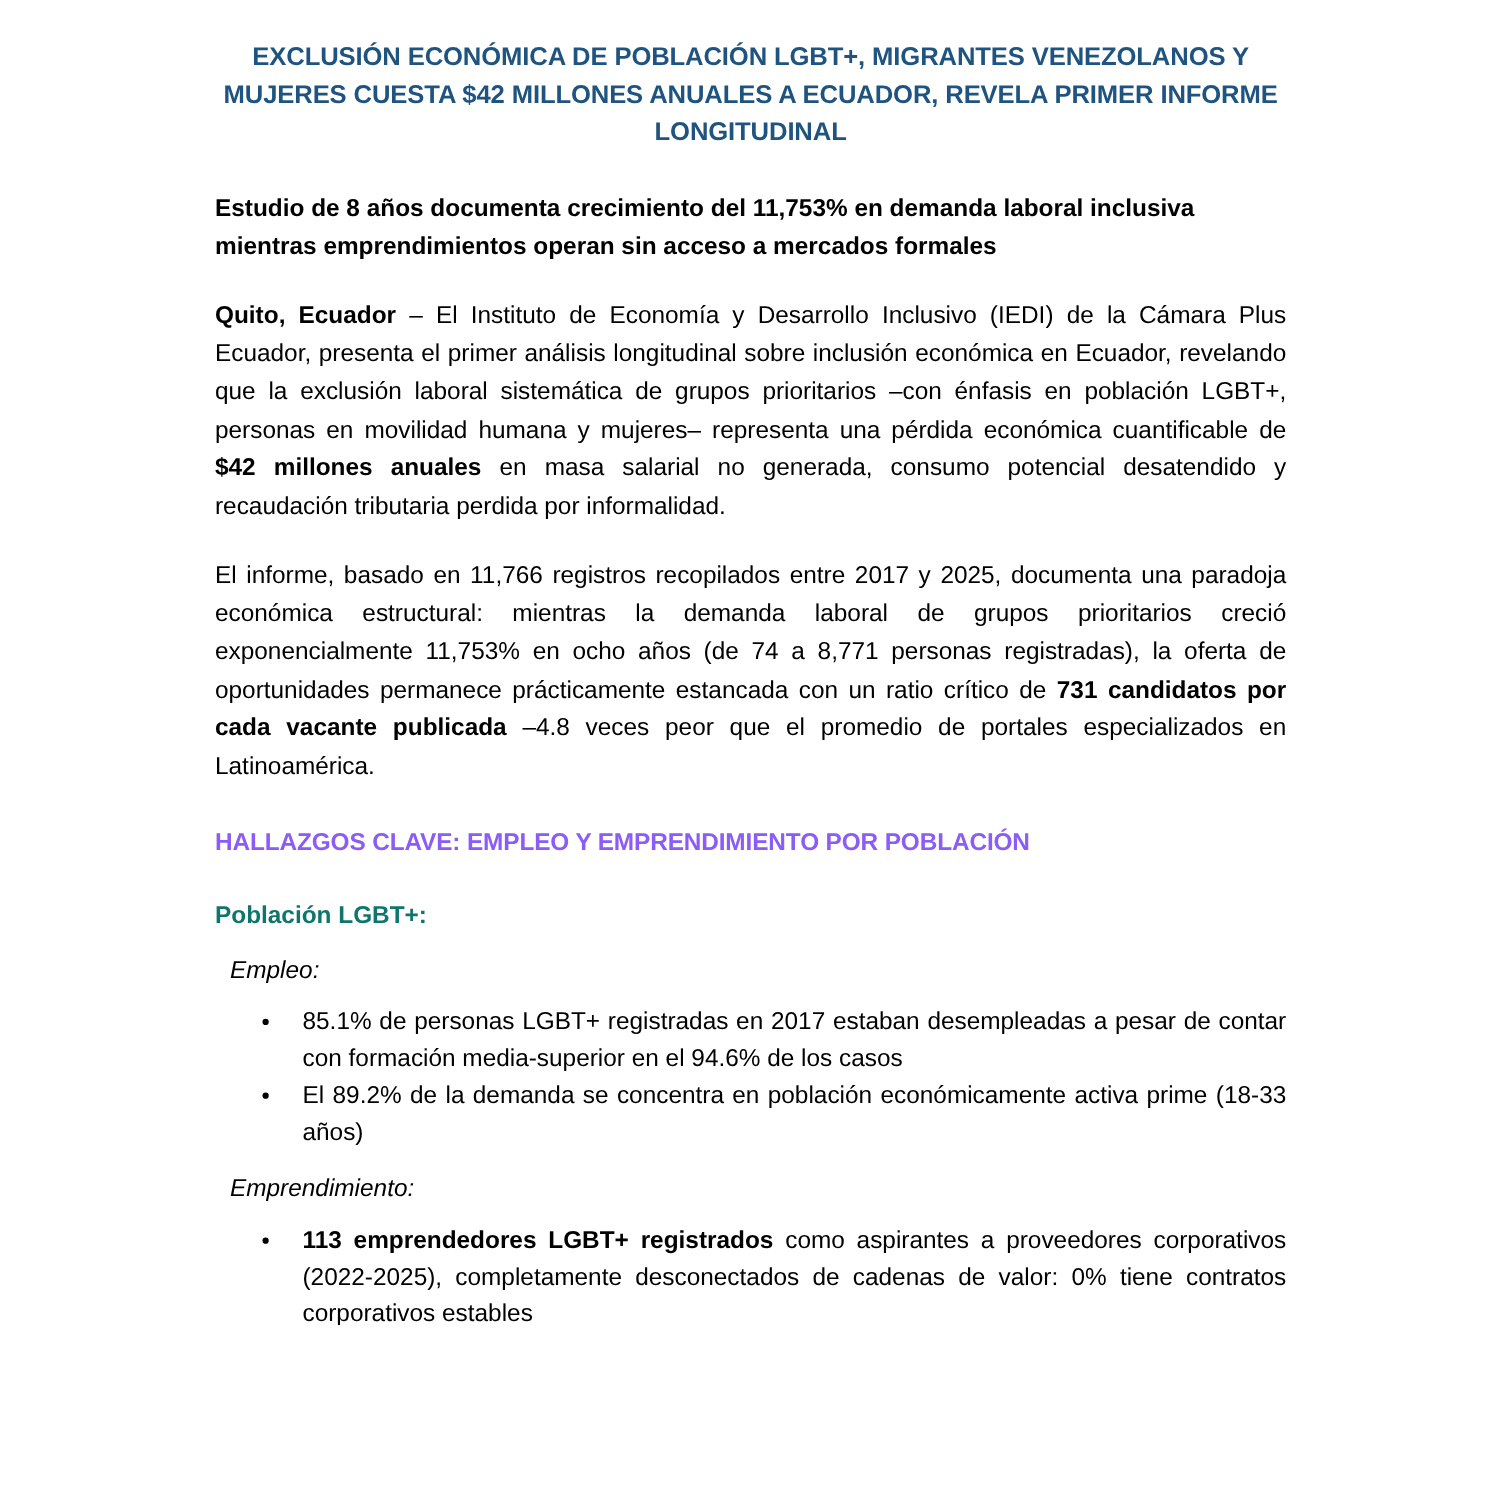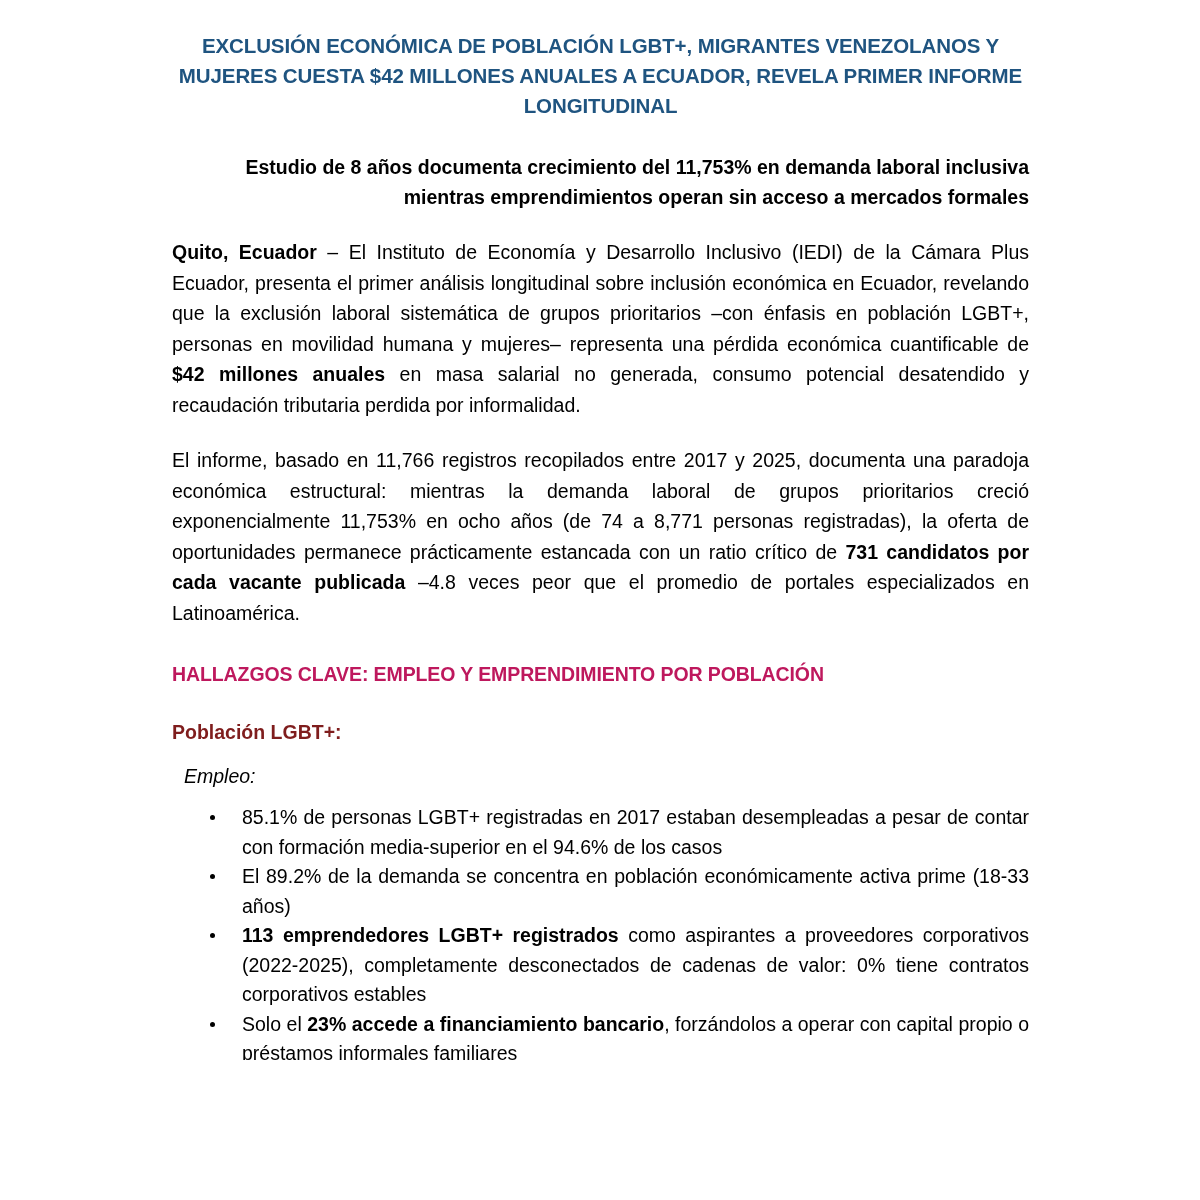--- a/index.html
+++ b/index.html
@@ -45,21 +45,21 @@
     letter-spacing: -0.1px;
   }
 
   
   .lead {
     margin: 0;
     padding-top: 31px;
     font-size: 19.5px;
     font-weight: bold;
     line-height: 30px;
-    text-align: right;
+    text-align: left;
     color: #000;
   }
 
   
   .para {
     margin: 0;
     padding-top: 25px;
     font-size: 19.5px;
     line-height: 30.5px;
     text-align: justify;
@@ -68,32 +68,32 @@
   }
   .para b, .lead b { font-weight: bold; }
 
   
   .section-heading {
     margin: 0;
     padding-top: 32px;
     font-size: 19.5px;
     font-weight: bold;
     line-height: 28px;
-    color: #be185d;
+    color: #8b5cf6;
     letter-spacing: -0.1px;
   }
 
   
   .group-heading {
     margin: 0;
     padding-top: 30px;
     font-size: 19.5px;
     font-weight: bold;
     line-height: 28px;
-    color: #7f1d1d;
+    color: #0f766e;
   }
 
   
   .sub-label {
     margin: 12px;
     padding-top: 4px;
     font-size: 19.5px;
     font-style: italic;
     line-height: 29px;
     color: #000;
@@ -144,20 +144,21 @@
 
     <h3 class="group-heading">Población LGBT+:</h3>
 
     <p class="sub-label">Empleo:</p>
 
     <ul class="bullets">
       <li><span>85.1% de personas LGBT+ registradas en 2017 estaban desempleadas a pesar de contar con formación media-superior en el 94.6% de los casos</span></li>
       <li><span>El 89.2% de la demanda se concentra en población económicamente activa prime (18-33 años)</span></li>
     </ul>
 
+    <p class="sub-label">Emprendimiento:</p>
 
     <ul class="bullets">
       <li><span></span><b>113 emprendedores LGBT+ registrados</b><span> como aspirantes a proveedores corporativos (2022-2025), completamente desconectados de cadenas de valor: 0% tiene contratos corporativos estables</span></li>
       <li><span>Solo el </span><b>23% accede a financiamiento bancario</b><span>, forzándolos a operar con capital propio o préstamos informales familiares</span></li>
     </ul>
 
   </div>
 </div>
 
 </body></html>

